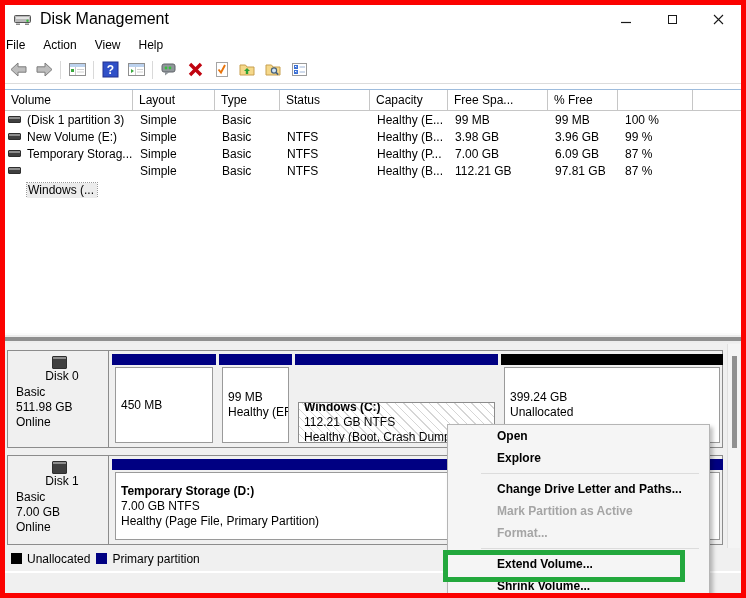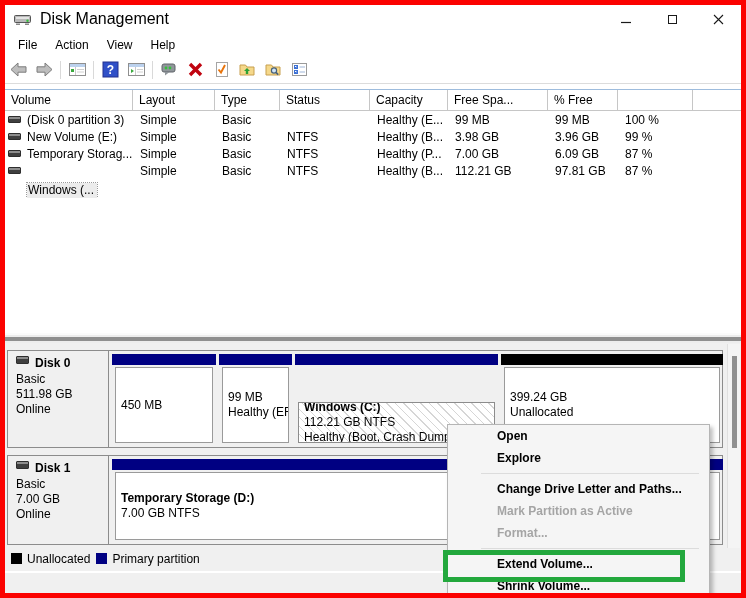--- a/index.html
+++ b/index.html
@@ -12,21 +12,21 @@
   
   .titlebar { position:absolute; left:0; top:0; width:736px; height:28px; background:#fff; display:flex; align-items:center; }
   .app-ico { margin-left:9px; width:18px; height:14px; position:relative; }
   .title-text { margin-left:8px; font-size:16px; }
   .win-controls { position:absolute; right:0; top:0; height:28px; display:flex; }
   .wbtn { width:46px; height:28px; display:flex; align-items:center; justify-content:center; }
   .max-glyph { width:9px; height:9px; border:1px solid #1a1a1a; display:block; }
   
   .menubar { position:absolute; left:0; top:28px; width:736px; height:23px; display:flex; align-items:center; background:#fff; }
   .menu-item { padding:3px 9px; }
-  .menu-item:first-child { padding-left:13px; }
+  .menu-item:first-child { padding-left:1px; }
   
   .toolbar { position:absolute; left:0; top:51px; width:736px; height:28px; display:flex; align-items:center; background:#fff; border-bottom:1px solid #dcdcdc; }
   .tbtn { width:26px; height:24px; display:flex; align-items:center; justify-content:center; }
   .tsep { width:1px; height:18px; background:#d9d9d9; margin:0 3px; }
   
   .vtable { position:absolute; left:0; top:84px; width:736px; border-top:1px solid #9ebcdd; }
   .thead, .trow { display:grid; grid-template-columns:128px 82px 65px 90px 78px 100px 70px 75px 1fr; }
   .thead { height:21px; border-bottom:1px solid #c6c6c6; }
   .hcell { border-right:1px solid #c6c6c6; padding:3px 0 0 6px; overflow:hidden; white-space:nowrap; }
   .trow { height:17px; align-items:center; }
@@ -37,21 +37,21 @@
   .sel { background:#ececec; outline:1px dotted #9a9a9a; padding:0 3px 1px 1px;margin-top:39px; }
   
   .splitter { position:absolute; left:0; top:328px; width:736px; height:10px;
               background:linear-gradient(180deg,#fbfbfb 0 2px,#ededed 2px 4px,#8f8f8f 4px 8px,#ededed 8px 10px); }
   
   .bottom-panel { position:absolute; left:0; top:338px; width:736px; height:250px; background:#f0f0f0; }
   .disk-row { position:absolute; left:2px; width:716px; background:#f0f0f0; border:1px solid #8c8c8c; }
   .disk-row.d0 { top:7px; height:98px; }
   .disk-row.d1 { top:112px; height:90px; }
   .disk-label { position:absolute; left:0; top:0; bottom:0; width:101px; border-right:1px solid #8c8c8c; padding:5px 0 0 8px; line-height:15px; }
-  .disk-title { display:flex; align-items:flex-start; font-weight:bold; margin-bottom:1px; }
+  .disk-title { display:flex; align-items:center; font-weight:normal; margin-bottom:1px;flex-direction:column; }
   .disk-title .drive-ico { width:15px; height:8px; }
   .part { position:absolute; top:3px; bottom:3px; }
   .part-bar { position:absolute; left:0; right:0; top:0; height:11px; background:#000082; }
   .part-bar.unalloc { background:#000; }
   .part-body { position:absolute; left:3px; right:3px; top:13px; bottom:1px; background:#fff; border:1px solid #9a9a9a;
                display:flex; flex-direction:column; justify-content:center; padding-left:5px; line-height:15px;
                white-space:nowrap; overflow:hidden; }
   .part-body.hatch { background:repeating-linear-gradient(45deg,#fff 0 5px,#d6d6d6 5px 6px); border:1px solid #8c8c8c;margin-top:35px; }
   .part-title { font-weight:bold; }
   
@@ -199,21 +199,21 @@
       <div class="hcell">Type</div>
       <div class="hcell">Status</div>
       <div class="hcell">Capacity</div>
       <div class="hcell">Free Spa...</div>
       <div class="hcell">% Free</div>
       <div class="hcell"></div>
     </div>
     <div class="trow">
       <div class="tcell name">
           <span class="drive-ico"></span>
-          <span>(Disk 0 partition 3)</span>
+          <span>(Disk 1 partition 3)</span>
         </div>
       <div class="tcell">Simple</div>
       <div class="tcell">Basic</div>
       <div class="tcell"></div>
       <div class="tcell">Healthy (E...</div>
       <div class="tcell">99 MB</div>
       <div class="tcell">99 MB</div>
       <div class="tcell">100 %</div>
       <div class="tcell"></div>
     </div>
@@ -313,20 +313,21 @@
           </div>
         <div>Basic</div>
         <div>7.00 GB</div>
         <div>Online</div>
       </div>
       <div class="part" style="left:104px; width:611px;">
         <div class="part-bar"></div>
         <div class="part-body">
           <div class="part-title">Temporary Storage  (D:)</div>
           <div>7.00 GB NTFS</div>
+          <div>Healthy (Page File, Primary Partition)</div>
         </div>
       </div>
     </div>
 
     <div class="legend">
       <span class="legend-item">
         <span class="swatch" style="background:#000;"></span>
         <span>Unallocated</span>
       </span>
       <span class="legend-item">

